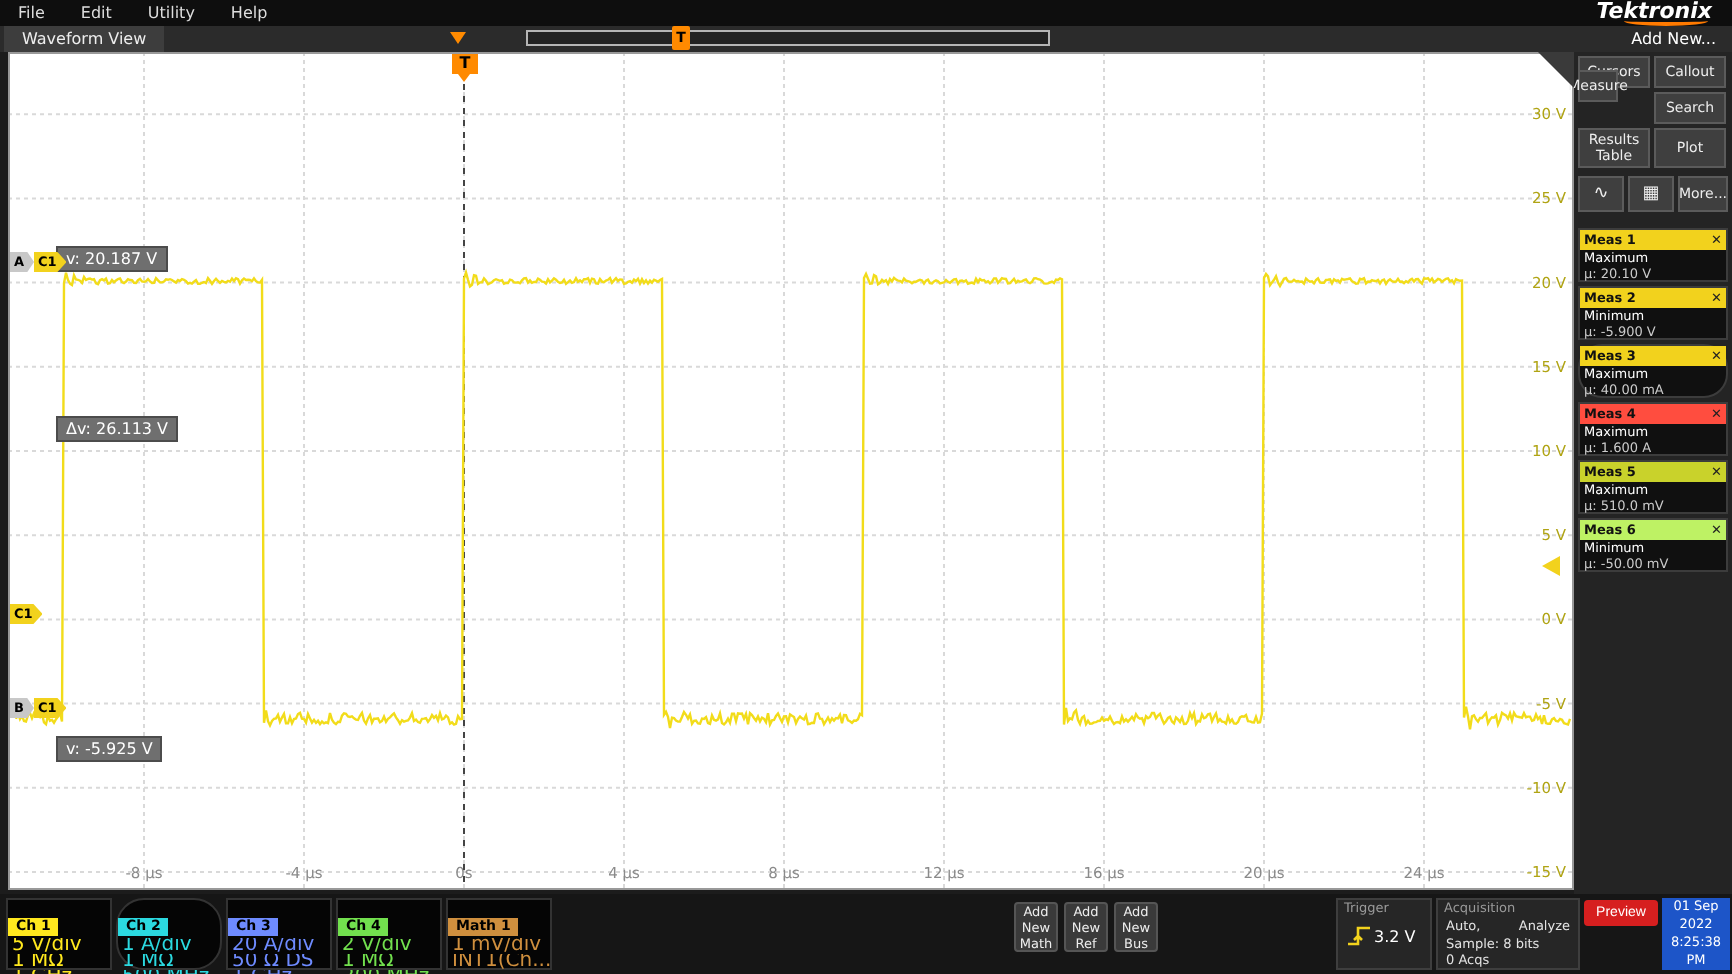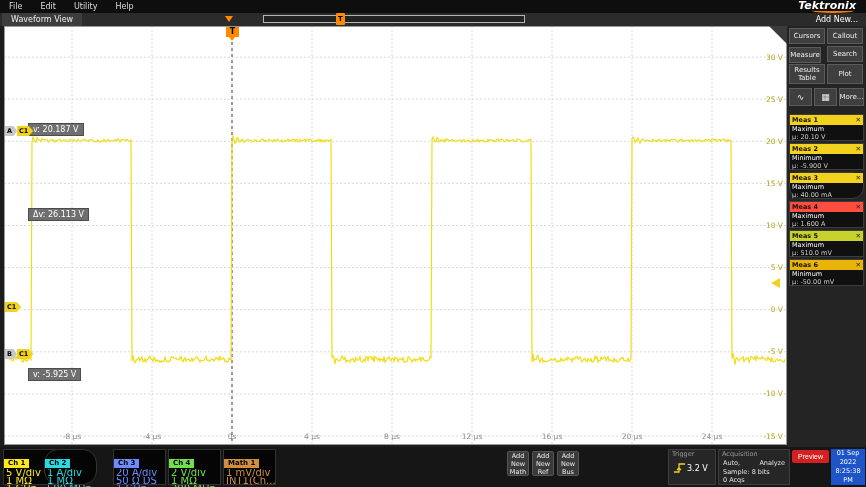--- a/index.html
+++ b/index.html
@@ -195,43 +195,43 @@
         </div>
         <div class="meas" style="top: 204px;">
           <div class="meas-h" style="background: rgb(201, 210, 43);">
             <span class="meas-name">Meas 5</span>
             <span class="meas-x">✕</span>
           </div>
           <div class="meas-stat">Maximum</div>
           <div class="meas-val">μ: 510.0 mV</div>
         </div>
         <div class="meas" style="top: 233px;">
-          <div class="meas-h" style="background: #eab308; text-align: right;">
+          <div class="meas-h" style="background: #bef264; text-align: right;">
             <span class="meas-name">Meas 6</span>
             <span class="meas-x">✕</span>
           </div>
           <div class="meas-stat">Minimum</div>
           <div class="meas-val">μ: -50.00 mV</div>
         </div>
       </div>
   <div class="btn" style="left: 2px; top: 2px; width: 36px; height: 16px;">Cursors</div>
       <div class="btn" style="left: 40px; top: 2px; width: 36px; height: 16px;">Callout</div>
-      <div class="btn" style="left: 2px; top: 21px; width: 32px; height: 16px;">Measure</div>
+      <div class="btn" style="left: 2px; top: 9px; width: 20px; height: 16px;">Measure</div>
       <div class="btn" style="left: 40px; top: 20px; width: 36px; height: 16px;">Search</div>
       <div class="btn" style="left: 2px; top: 38px; width: 36px; height: 20px;">Results Table</div>
       <div class="btn" style="left: 40px; top: 38px; width: 36px; height: 20px;">Plot</div>
       <div class="btn" style="left: 2px; top: 62px; width: 23px; height: 18px; font-size: 9px;">∿</div>
       <div class="btn" style="left: 27px; top: 62px; width: 23px; height: 18px; font-size: 9px;">▦</div>
       <div class="btn" style="left: 52px; top: 62px; width: 25px; height: 18px;">More...</div>
     </div>
 
   <div class="bottombar">
     <div>
         <div class="chbadge" style="left: 3px;"><div class="chname" style="background: rgb(255, 232, 30);">Ch 1</div><div class="chline" style="color: rgb(255, 232, 30);">5 V/div</div><div class="chline" style="color: rgb(255, 232, 30);">1 MΩ</div><div class="chline" style="color: rgb(255, 232, 30);">1 GHz</div></div>
-        <div class="chbadge" style="left: 44px; border-radius: 14px;"><div class="chname" style="background: rgb(43, 217, 224);">Ch 2</div><div class="chline" style="color: rgb(43, 217, 224);">1 A/div</div><div class="chline" style="color: rgb(43, 217, 224);">1 MΩ</div><div class="chline" style="color: rgb(43, 217, 224);">500 MHz</div></div>
+        <div class="chbadge" style="left: 58px; border-radius: 14px;"><div class="chname" style="background: rgb(43, 217, 224);">Ch 2</div><div class="chline" style="color: rgb(43, 217, 224);">1 A/div</div><div class="chline" style="color: rgb(43, 217, 224);">1 MΩ</div><div class="chline" style="color: rgb(43, 217, 224);">500 MHz</div></div>
         <div class="chbadge" style="left: 113px;"><div class="chname" style="background: rgb(110, 139, 255);">Ch 3</div><div class="chline" style="color: rgb(110, 139, 255);">20 A/div</div><div class="chline" style="color: rgb(110, 139, 255);">50 Ω  DS</div><div class="chline" style="color: rgb(110, 139, 255);">1 GHz</div></div>
         <div class="chbadge" style="left: 168px;"><div class="chname" style="background: rgb(114, 224, 78);">Ch 4</div><div class="chline" style="color: rgb(114, 224, 78);">2 V/div</div><div class="chline" style="color: rgb(114, 224, 78);">1 MΩ</div><div class="chline" style="color: rgb(114, 224, 78);">200 MHz</div></div>
         <div class="chbadge" style="left: 223px;"><div class="chname" style="background: rgb(207, 143, 62);">Math 1</div><div class="chline" style="color: rgb(207, 143, 62);">1 mV/div</div><div class="chline" style="color: rgb(207, 143, 62);">INT1(Ch...</div></div>
       </div>
     <div class="addgroup">
         <div class="addbtn" style="left: 0px;">
           <div class="addline">Add</div>
           <div class="addline">New</div>
           <div class="addline">Math</div>
         </div>

